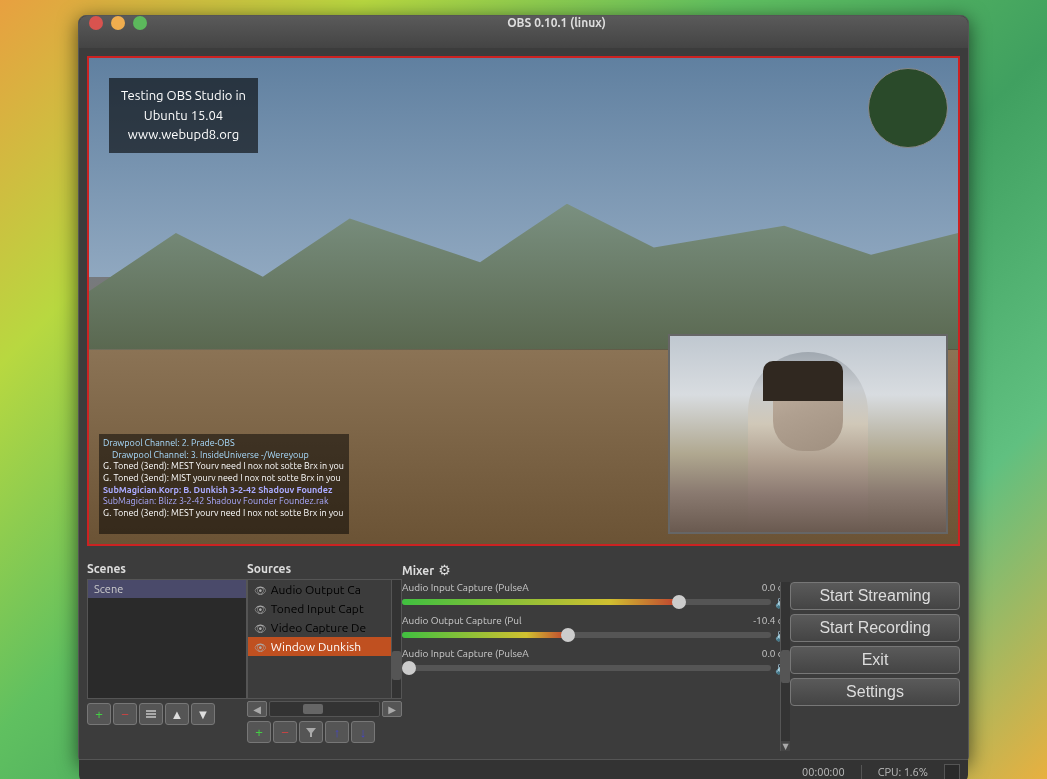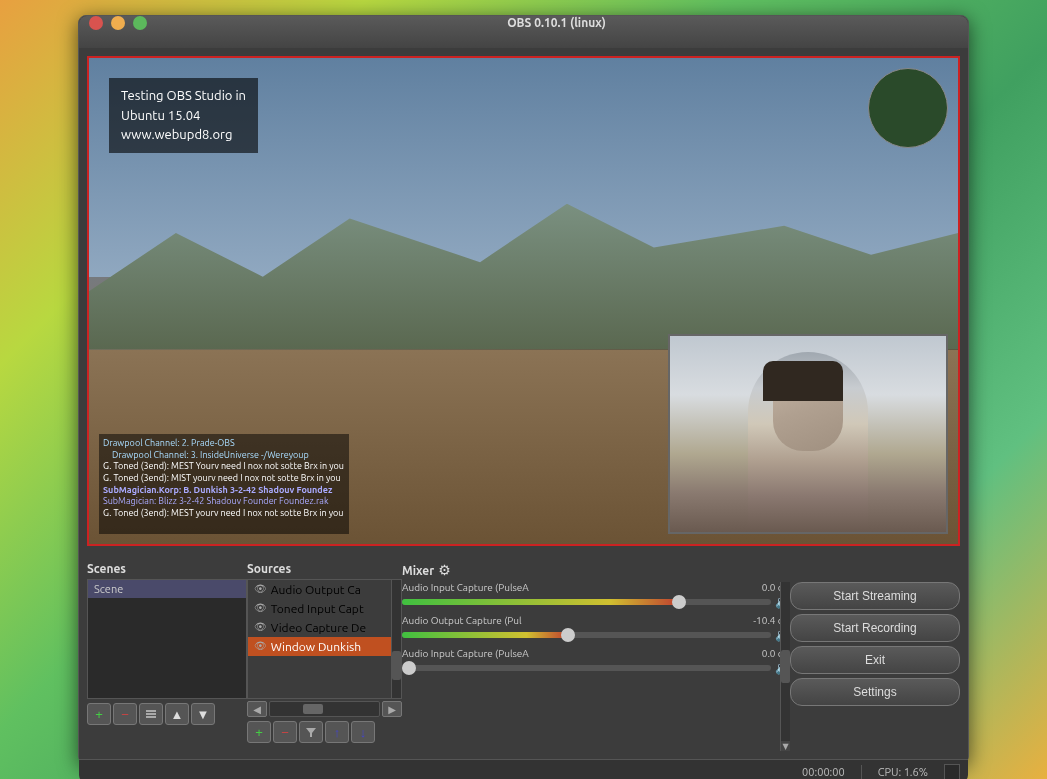--- a/index.html
+++ b/index.html
@@ -65,20 +65,21 @@
     }
     .preview-overlay-text {
       position: absolute;
       top: 20px;
       left: 20px;
       background: rgba(0,0,0,0.6);
       color: #fff;
       padding: 8px 12px;
       font-size: 13px;
       line-height: 1.5;
+      text-align: center;
     }
     .webcam-overlay {
       position: absolute;
       bottom: 10px;
       right: 10px;
       width: 280px;
       height: 200px;
       background: linear-gradient(160deg, #c0d0e0, #e0e8f0, #f0f4f8);
       border: 2px solid #666;
       overflow: hidden;
@@ -180,21 +181,21 @@
       flex: 1;
       height: 120px;
       overflow-y: auto;
       color: #ccc;
       font-size: 11px;
     }
     .list-item {
       padding: 3px 6px;
       cursor: pointer;
       display: flex;
-      align-items: flex-start;
+      align-items: flex-end;
       gap: 4px;
     }
     .list-item.active { background: #4a4a6a; }
     .list-item.highlighted { background: #c05020; color: #fff; }
     .eye-icon {
       color: #aaa;
       font-size: 10px;
     }
     .panel-toolbar {
       display: flex;
@@ -255,24 +256,24 @@
       background: #ccc;
       border-radius: 50%;
       cursor: pointer;
     }
     .speaker-icon { color: #aaa; font-size: 12px; }
     .ctrl-btn {
       width: 100%;
       height: 28px;
       background: linear-gradient(to bottom, #5a5a5a, #444);
       border: 1px solid #777;
-      border-radius: 12px;
+      border-radius: 4px;
       color: #ddd;
       cursor: pointer;
-      font-size: 12px;
+      font-size: 16px;
     }
     .statusbar {
       height: 24px;
       background: #333;
       border-top: 1px solid #555;
       display: flex;
       align-items: center;
       justify-content: flex-end;
       padding: 0 8px;
       gap: 16px;

